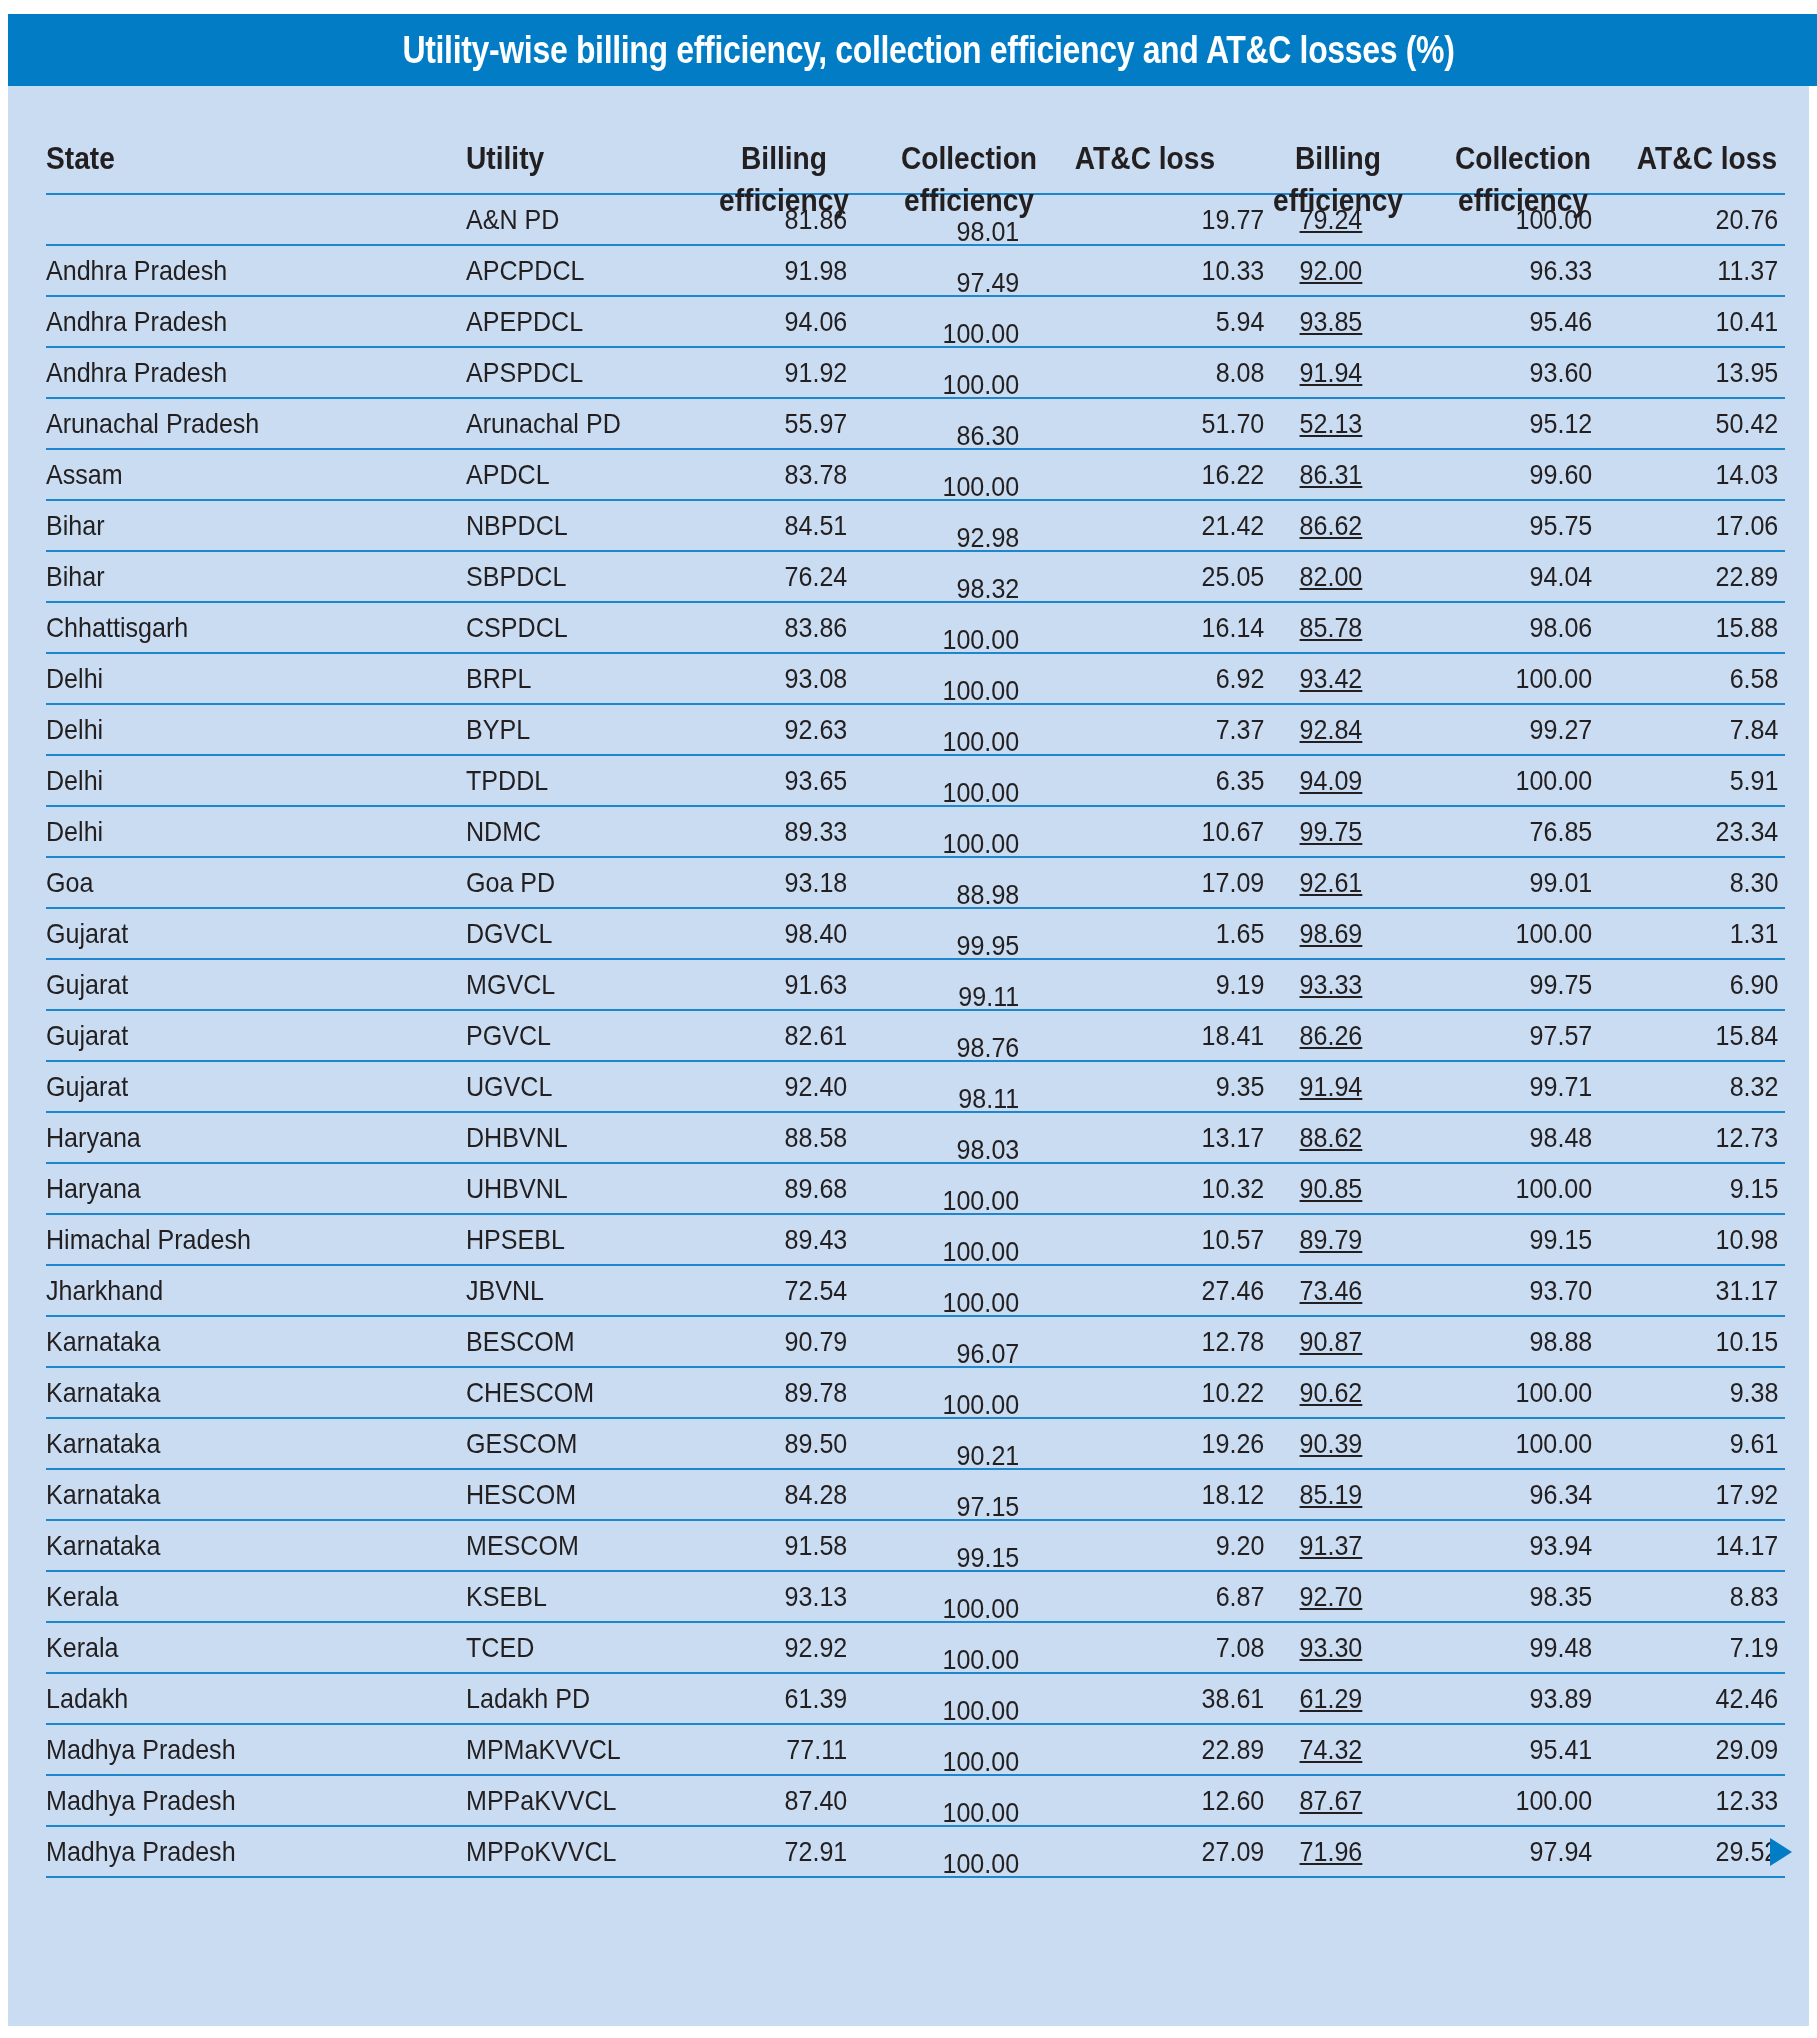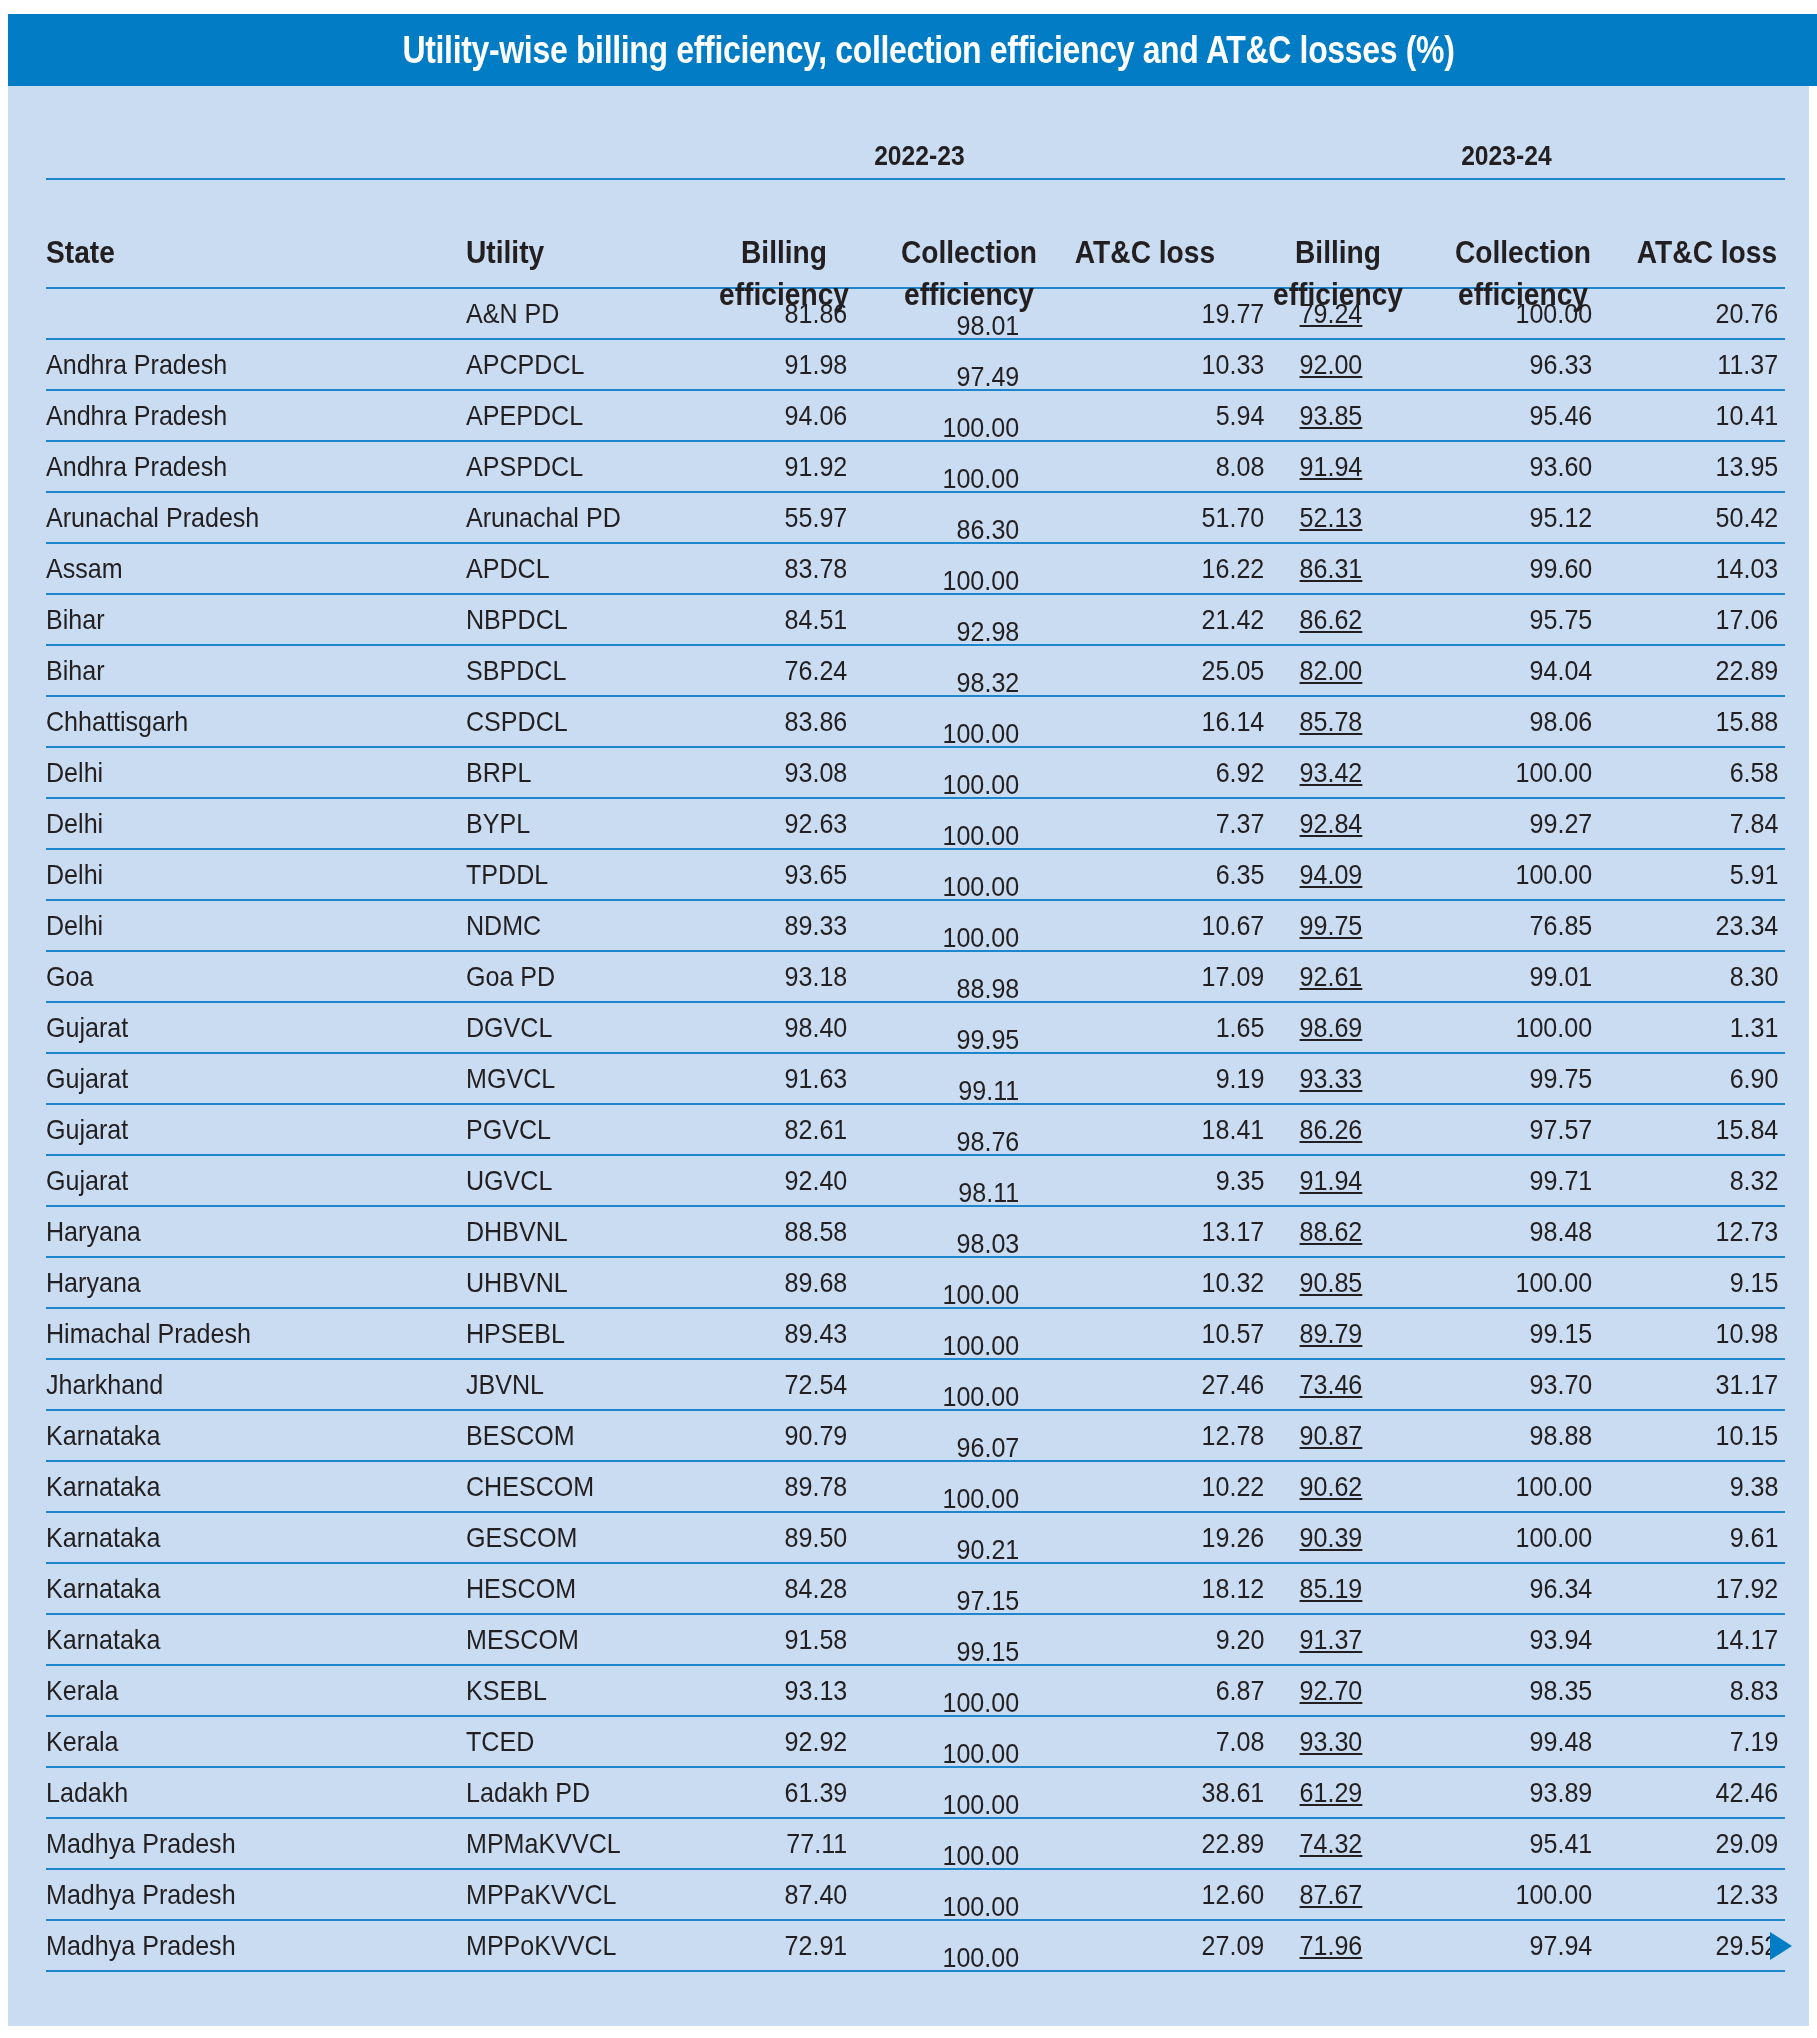--- a/index.html
+++ b/index.html
@@ -42,24 +42,20 @@
 </style>
 </head>
 <body>
 
 <div class="panel">
   <div class="title-bar">
     <div class="title">Utility-wise billing efficiency, collection efficiency and AT&amp;C losses (%)</div>
   </div>
 
   <div class="tbl">
-    <div class="year-row">
-      <div class="year y1"><span>2022-23</span></div>
-      <div class="year y2"><span>2023-24</span></div>
-    </div>
     <div class="head-row">
       <div class="hcell h-state">
           <span>State</span>
         </div>
       <div class="hcell h-util">
           <span>Utility</span>
         </div>
       <div class="hcell h-b1">
           <span>Billing</span>
           <span>efficiency</span>

